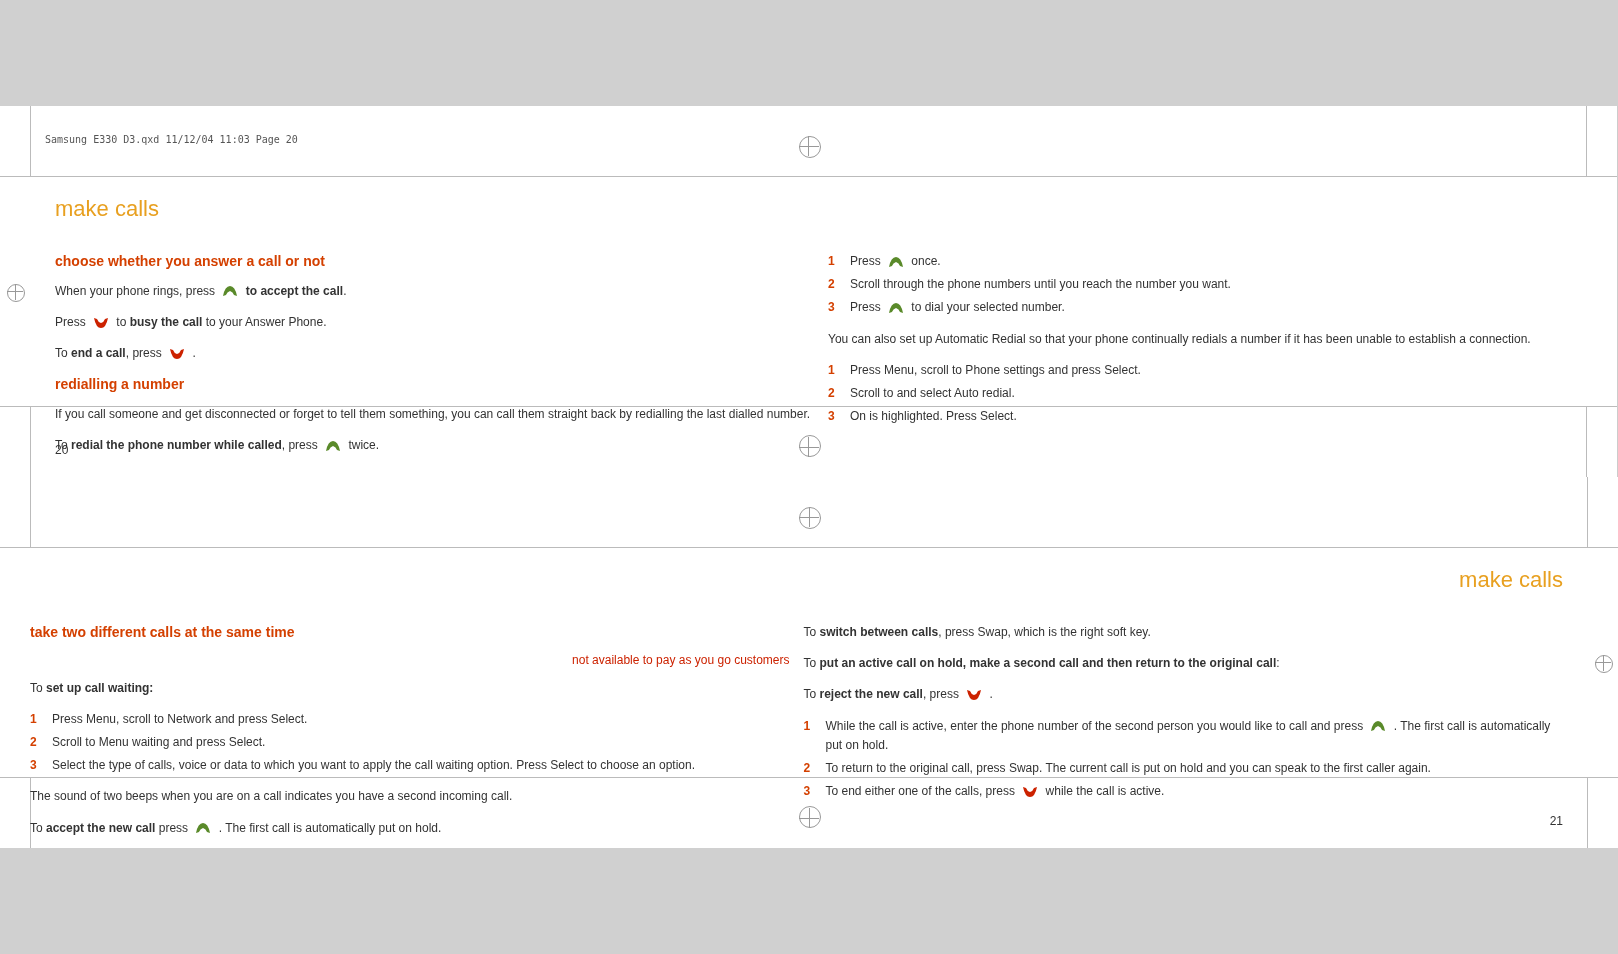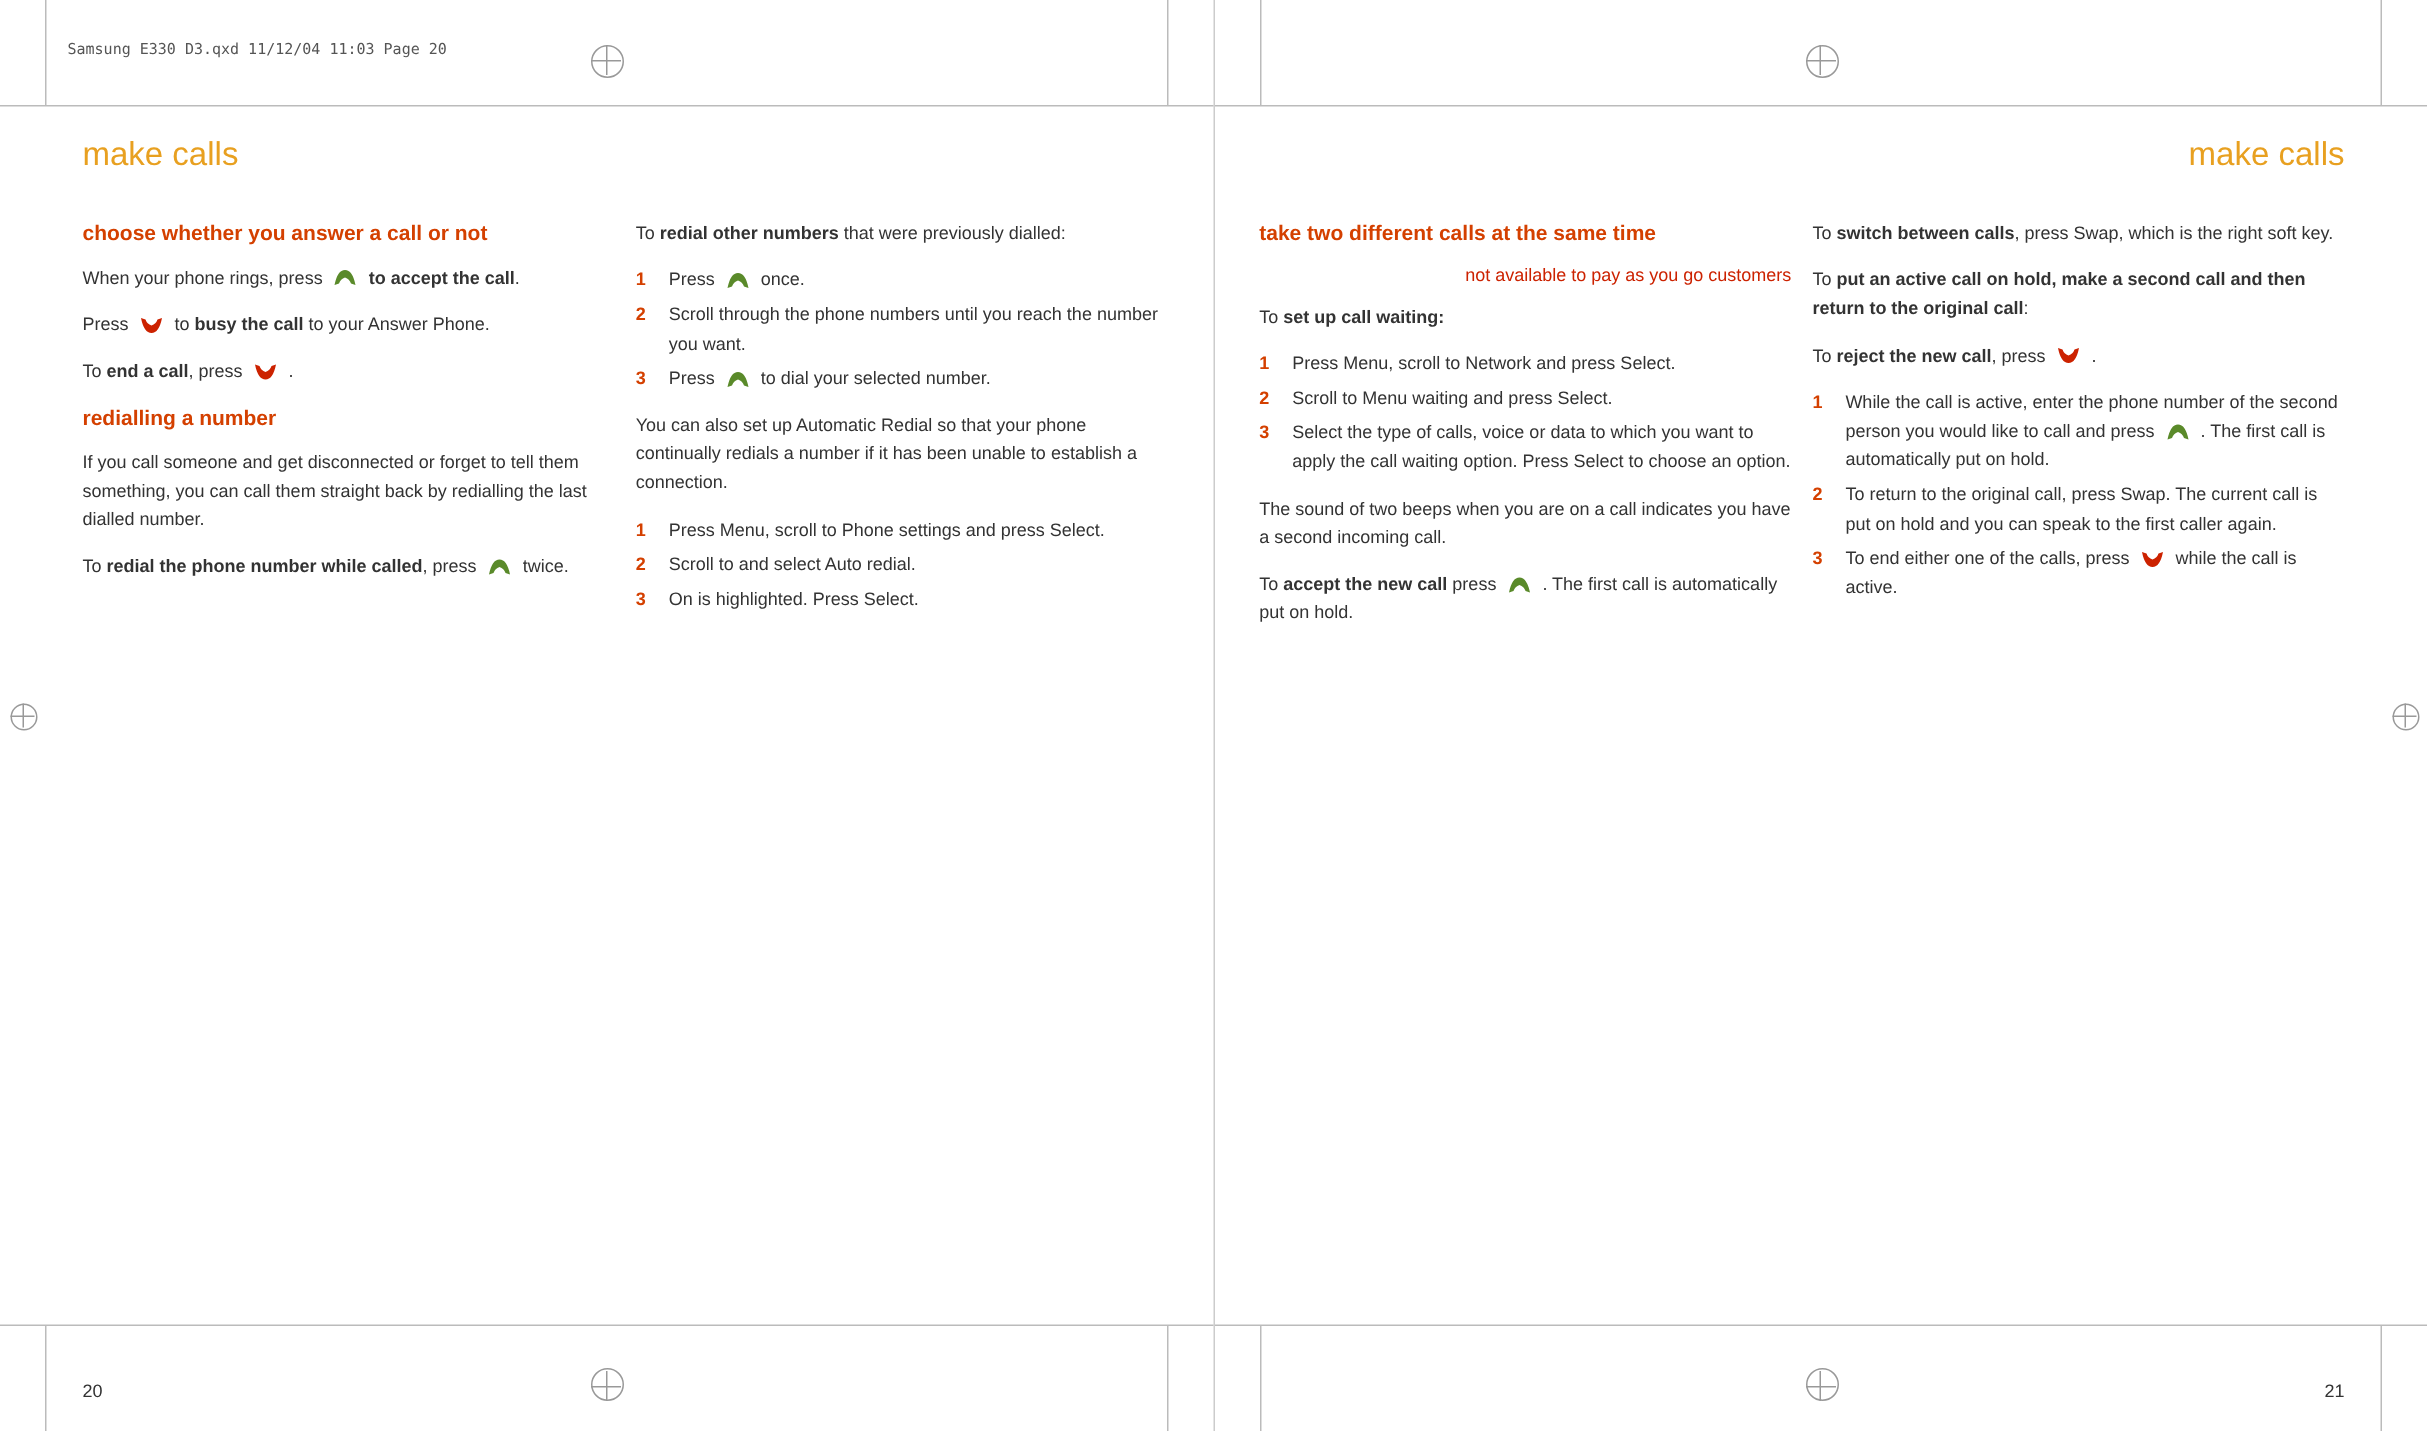--- a/index.html
+++ b/index.html
@@ -8,25 +8,26 @@
       background: #d0d0d0;
       display: flex;
       justify-content: center;
       align-items: center;
       min-height: 100vh;
       font-family: Arial, Helvetica, sans-serif;
     }
 
     .page-spread {
       width: 1618px;
-      height: 954px;
+      height: 742px;
       display: flex;
       background: #fff;
       position: relative;
       overflow: hidden;
+      flex-direction: column;
     }
 
     .page {
       flex: 1;
       position: relative;
       padding: 0;
     }
 
     .page-left {
       border-right: 1px solid #ccc;
@@ -413,23 +414,20 @@
             <svg class="phone-svg" width="20" height="14" viewBox="0 0 20 14">
               <path d="M3 12 Q5 2 10 2 Q15 2 17 12 L14 11 Q13 8 10 7 Q7 8 6 11 Z" fill="#5a8a2a"></path>
             </svg>
             twice.
           </p>
 
         </div>
 
         <div class="col">
 
-          <p class="body-text">
-            To <strong>redial other numbers</strong> that were previously dialled:
-          </p>
 
           <ul class="numbered-list">
             <li>
               <span class="num">1</span>
               <span>Press
                 <svg class="phone-svg" width="20" height="14" viewBox="0 0 20 14">
                   <path d="M3 12 Q5 2 10 2 Q15 2 17 12 L14 11 Q13 8 10 7 Q7 8 6 11 Z" fill="#5a8a2a"></path>
                 </svg>
                 once.
               </span>

